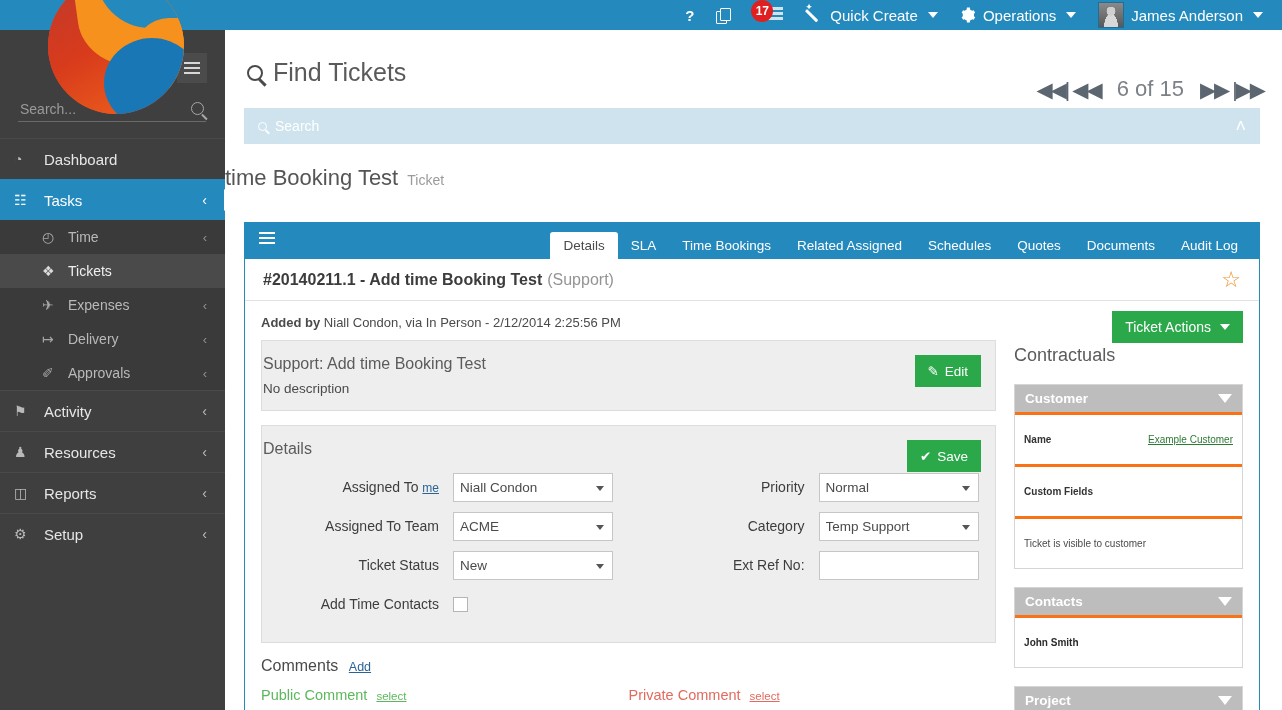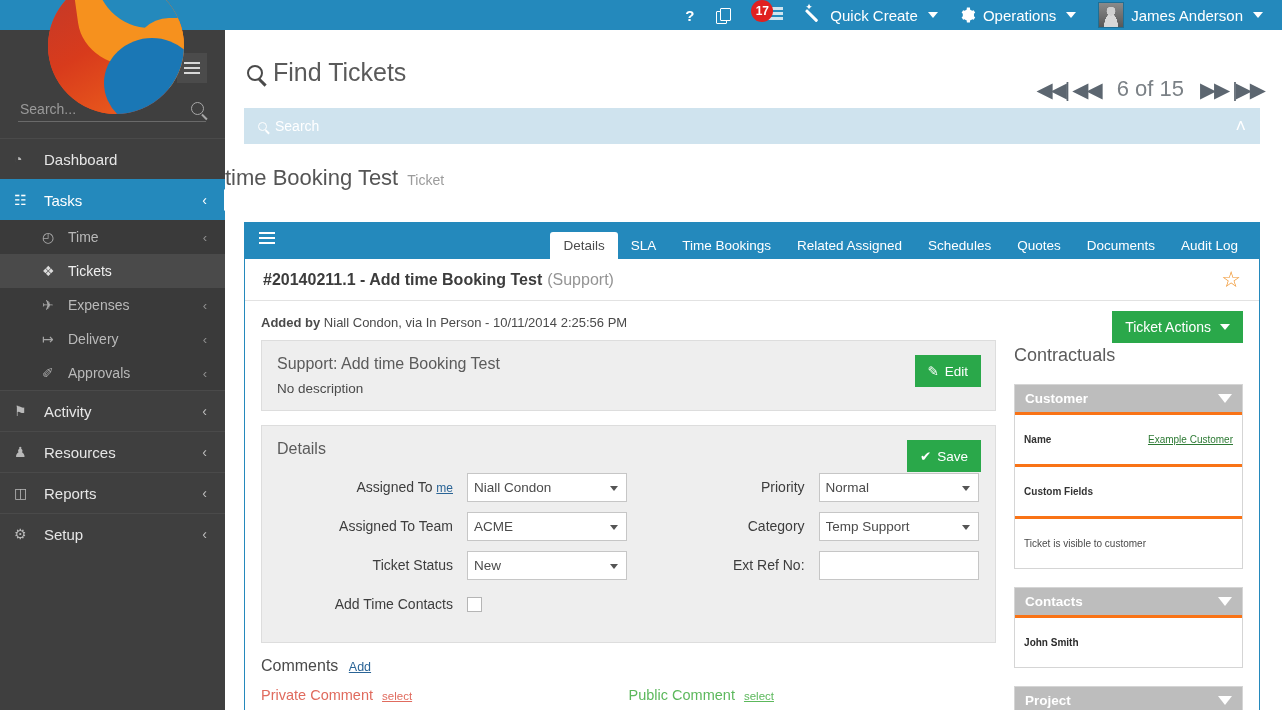--- a/index.html
+++ b/index.html
@@ -273,21 +273,21 @@
   }
 
   .body-wrap { display: flex; padding: 14px 16px 0 16px; }
   .col-left { width: 745px; }
   .col-right { width: 232px; margin-left: 18px; position: relative; }
 
   .added-by { font-size: 13px; color: #4a4a4a; margin-bottom: 10px; }
   .added-by b { font-weight: bold; }
 
   .card {
-    background: #eeeeee; border: 1px solid #dddddd; padding: 14px 15px;
+    background: #eeeeee; border: 1px solid #dddddd; padding: 14px 1px;
     position: relative; margin-bottom: 14px;
   }
   .card .ttl { font-size: 16px; color: #5b5b5b; margin-bottom: 8px; }
   .card .desc { font-size: 13.5px; color: #4a4a4a; }
 
   .btn-green {
     background: #2aa84a; color: #ffffff; border: 0;
     font-size: 13.5px; padding: 8px 13px; cursor: pointer;
     display: inline-flex; align-items: center; gap: 6px;
     font-family: "Liberation Sans", sans-serif;
@@ -549,21 +549,21 @@
       <b>#20140211.1 - Add time Booking Test</b>
       <span class="paren">(Support)</span>
       <span class="star">☆</span>
     </div>
 
     <div class="body-wrap">
 
       <div class="col-left">
         <div class="added-by">
           <b>Added by</b>
-          <span>Niall Condon, via In Person - 10/11/2014 2:25:56 PM</span>
+          <span>Niall Condon, via In Person - 2/12/2014 2:25:56 PM</span>
         </div>
 
         <div class="card">
           <div class="ttl">Support: Add time Booking Test</div>
           <div class="desc">No description</div>
           <button class="btn-green btn-edit">
             <span>✎</span>
             <span>Edit</span>
           </button>
         </div>
@@ -652,26 +652,26 @@
               </div>
             </div>
           </div>
         </div>
 
         <div class="comments-ttl">
           <span>Comments</span>
           <span class="add">Add</span>
         </div>
         <div class="comments-row">
+          <div class="cmt public">
+            <span>Public Comment</span>
+            <span class="sel">select</span>
+          </div>
           <div class="cmt private">
             <span>Private Comment</span>
-            <span class="sel">select</span>
-          </div>
-          <div class="cmt public">
-            <span>Public Comment</span>
             <span class="sel">select</span>
           </div>
         </div>
       </div>
 
       <div class="col-right">
         <div class="ticket-actions">
           <span>Ticket Actions</span>
           <span class="caret-down"></span>
         </div>

